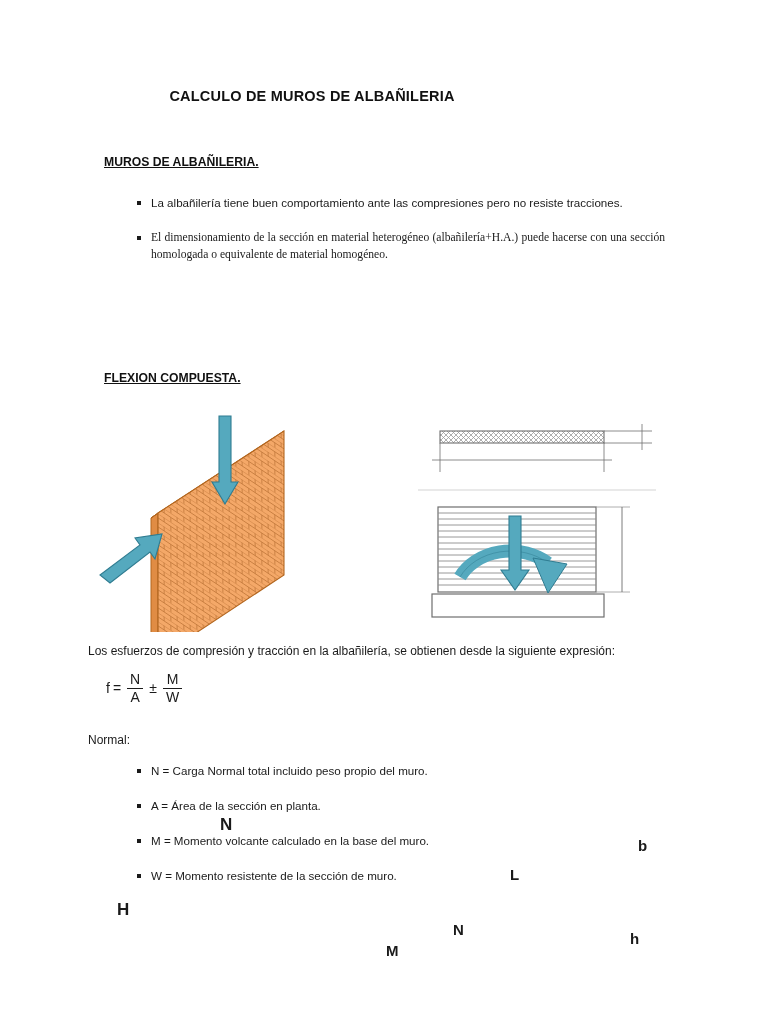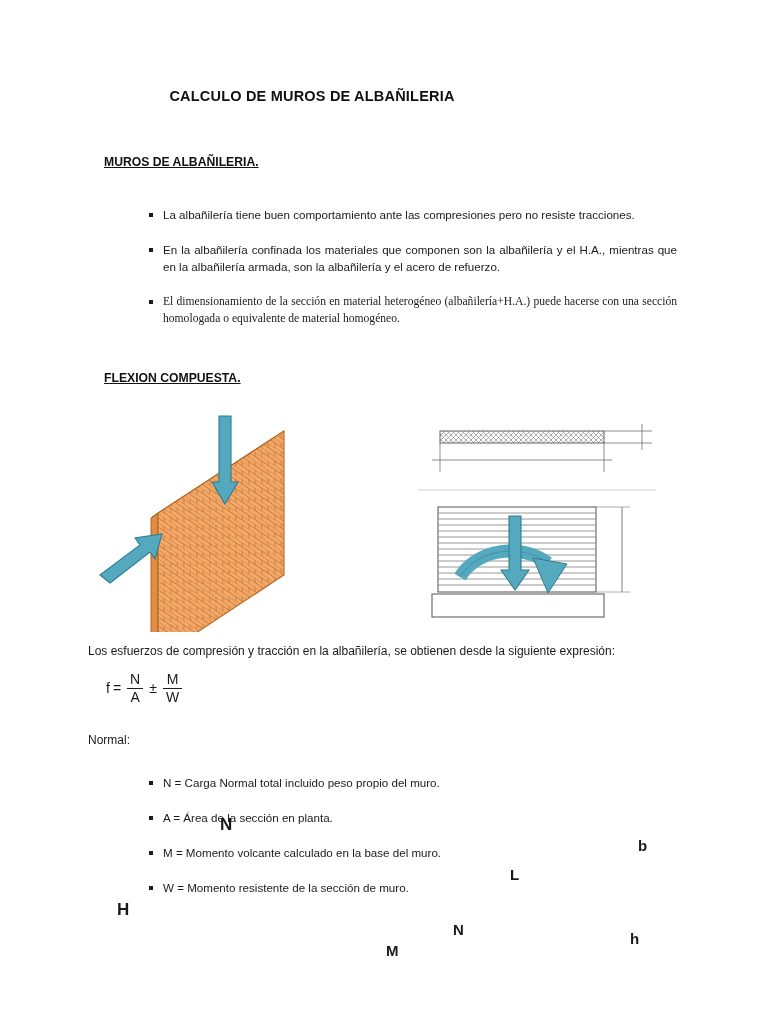--- a/index.html
+++ b/index.html
@@ -50,21 +50,21 @@
     color: #1a1a1a;
   }
   #para-esfuerzos { top: 643px; width: 560px; }
   #para-donde { top: 732px; }
   #para-fuerza-h { top: 898px; width: 560px; }
 
   .bullet-list {
     position: absolute;
     left: 137px;
     list-style: none;
-    margin: 12px;
+    margin: 0;
     padding: 0;
     width: 0;
   }
   #list-muros { top: 195px; width: 528px; }
   #list-donde { top: 763px; width: 500px; }
 
   .bullet-item {
     position: relative;
     padding-left: 14px;
     margin-bottom: 0;
@@ -143,21 +143,20 @@
 <body>
 
 <div class="page">
 
   <div class="doc-title">CALCULO DE MUROS DE ALBAÑILERIA</div>
 
   <div class="section-heading" id="heading-muros">MUROS DE ALBAÑILERIA.</div>
 
   <ul class="bullet-list" id="list-muros">
     <li class="bullet-item">La albañilería tiene buen comportamiento ante las compresiones pero no resiste tracciones.</li>
-    <li class="bullet-item">En la albañilería confinada los materiales que componen son la albañilería y el H.A., mientras que en la albañilería armada, son la albañilería  y el acero de refuerzo.</li>
     <li class="bullet-item">El dimensionamiento de la sección en material heterogéneo (albañilería+H.A.) puede hacerse con una sección homologada o equivalente de material homogéneo.</li>
   </ul>
 
   <div class="section-heading" id="heading-flexion">FLEXION COMPUESTA.</div>
 
   <div class="figure">
     <svg class="fig-svg" width="576" height="232" viewBox="0 0 576 232">
       <defs>
 
         <pattern id="brickPat" width="13" height="9" patternUnits="userSpaceOnUse" patternTransform="rotate(-0.0) skewY(33.7)">

